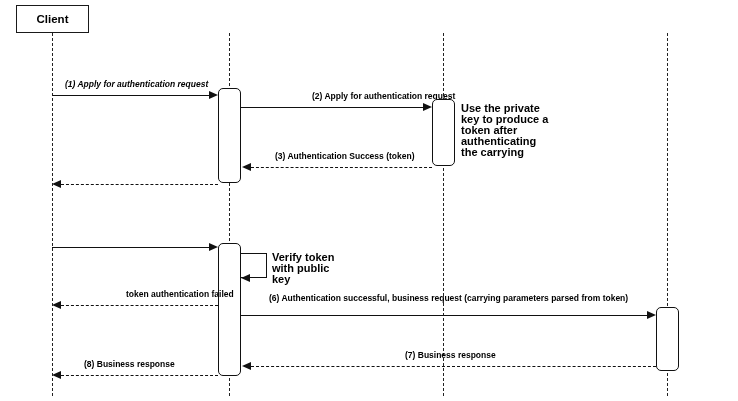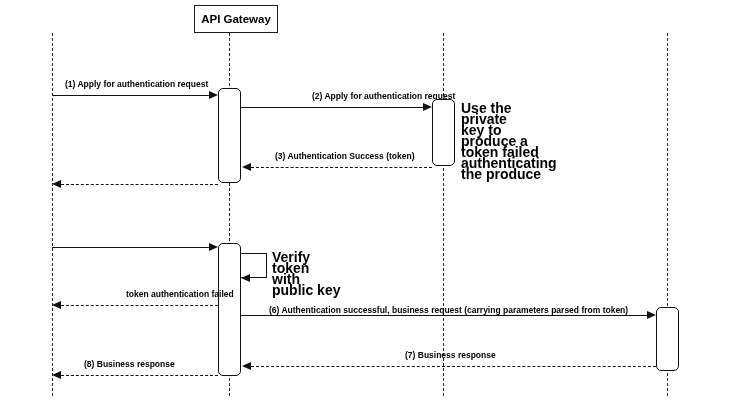--- a/index.html
+++ b/index.html
@@ -69,66 +69,66 @@
     font-size:8.5px;
     font-weight:bold;
     color:#000000;
     white-space:nowrap;
     line-height:10px;
   }
 
   
   .note{
     position:absolute;
-    font-size:14px;
+    font-size:11px;
     font-weight:bold;
     color:#000000;
     line-height:11px;
   }
 
   
   .self-loop{
     position:absolute;
     box-sizing:border-box;
     border:1.5px solid #111111;
     border-left:none;
   }
 </style>
 </head>
 <body>
 
 <div id="stage">
 
-  <div class="actor-box" style="left:194px;top:5px;width:84px;height:28px;">
-    <span>API Gateway</span>
+  <div class="actor-box" style="left:16px;top:5px;width:73px;height:28px;">
+    <span>Client</span>
   </div>
 
   <div class="lifeline" style="left:52px;top:33px;height:363px;"></div>
   <div class="lifeline" style="left:229px;top:33px;height:363px;"></div>
   <div class="lifeline" style="left:443px;top:33px;height:363px;"></div>
   <div class="lifeline" style="left:667px;top:33px;height:363px;"></div>
 
   <div class="msg-line" style="left:52px;top:95px;width:158px;"></div>
   <div class="arrow-head right" style="left:209px;top:90.5px;"></div>
-  <div class="msg-label" style="left:65px;top:79px;">(1) Apply for authentication request</div>
+  <div class="msg-label" style="left:65px;top:79px;font-style:italic;">(1) Apply for authentication request</div>
 
   <div class="activation" style="left:218px;top:88px;width:23px;height:95px;"></div>
 
   <div class="msg-line" style="left:241px;top:107px;width:183px;"></div>
   <div class="arrow-head right" style="left:423px;top:102.5px;"></div>
   <div class="msg-label" style="left:268px;top:91px;margin-left:44px;">(2) Apply for authentication request</div>
 
   <div class="activation" style="left:432px;top:99px;width:23px;height:67px;"></div>
 
   <div class="note" style="left:461px;top:103px;width:90px;">
     <div>Use the private</div>
     <div>key to produce a</div>
-    <div>token failed</div>
+    <div>token after</div>
     <div>authenticating</div>
-    <div>the produce</div>
+    <div>the carrying</div>
   </div>
 
   <div class="msg-line dashed" style="left:251px;top:167px;width:181px;"></div>
   <div class="arrow-head left" style="left:242px;top:162.5px;"></div>
   <div class="msg-label" style="left:275px;top:151px;">(3) Authentication Success (token)</div>
 
   <div class="msg-line dashed" style="left:61px;top:184px;width:157px;"></div>
   <div class="arrow-head left" style="left:52px;top:179.5px;"></div>
 
   <div class="msg-line" style="left:52px;top:247px;width:158px;"></div>
@@ -142,21 +142,21 @@
     <div>Verify token</div>
     <div>with public key</div>
   </div>
 
   <div class="msg-line dashed" style="left:61px;top:305px;width:157px;"></div>
   <div class="arrow-head left" style="left:52px;top:300.5px;"></div>
   <div class="msg-label" style="left:82px;top:289px;padding-left:44px;">token authentication failed</div>
 
   <div class="msg-line" style="left:241px;top:315px;width:407px;"></div>
   <div class="arrow-head right" style="left:647px;top:310.5px;"></div>
-  <div class="msg-label" style="left:269px;top:305px;text-align:right;">(6) Authentication successful, business request (carrying parameters parsed from token)</div>
+  <div class="msg-label" style="left:269px;top:293px;text-align:right;">(6) Authentication successful, business request (carrying parameters parsed from token)</div>
 
   <div class="activation" style="left:656px;top:307px;width:23px;height:64px;"></div>
 
   <div class="msg-line dashed" style="left:251px;top:366px;width:405px;"></div>
   <div class="arrow-head left" style="left:242px;top:361.5px;"></div>
   <div class="msg-label" style="left:405px;top:350px;">(7) Business response</div>
 
   <div class="msg-line dashed" style="left:61px;top:375px;width:157px;"></div>
   <div class="arrow-head left" style="left:52px;top:370.5px;"></div>
   <div class="msg-label" style="left:84px;top:359px;">(8) Business response</div>

